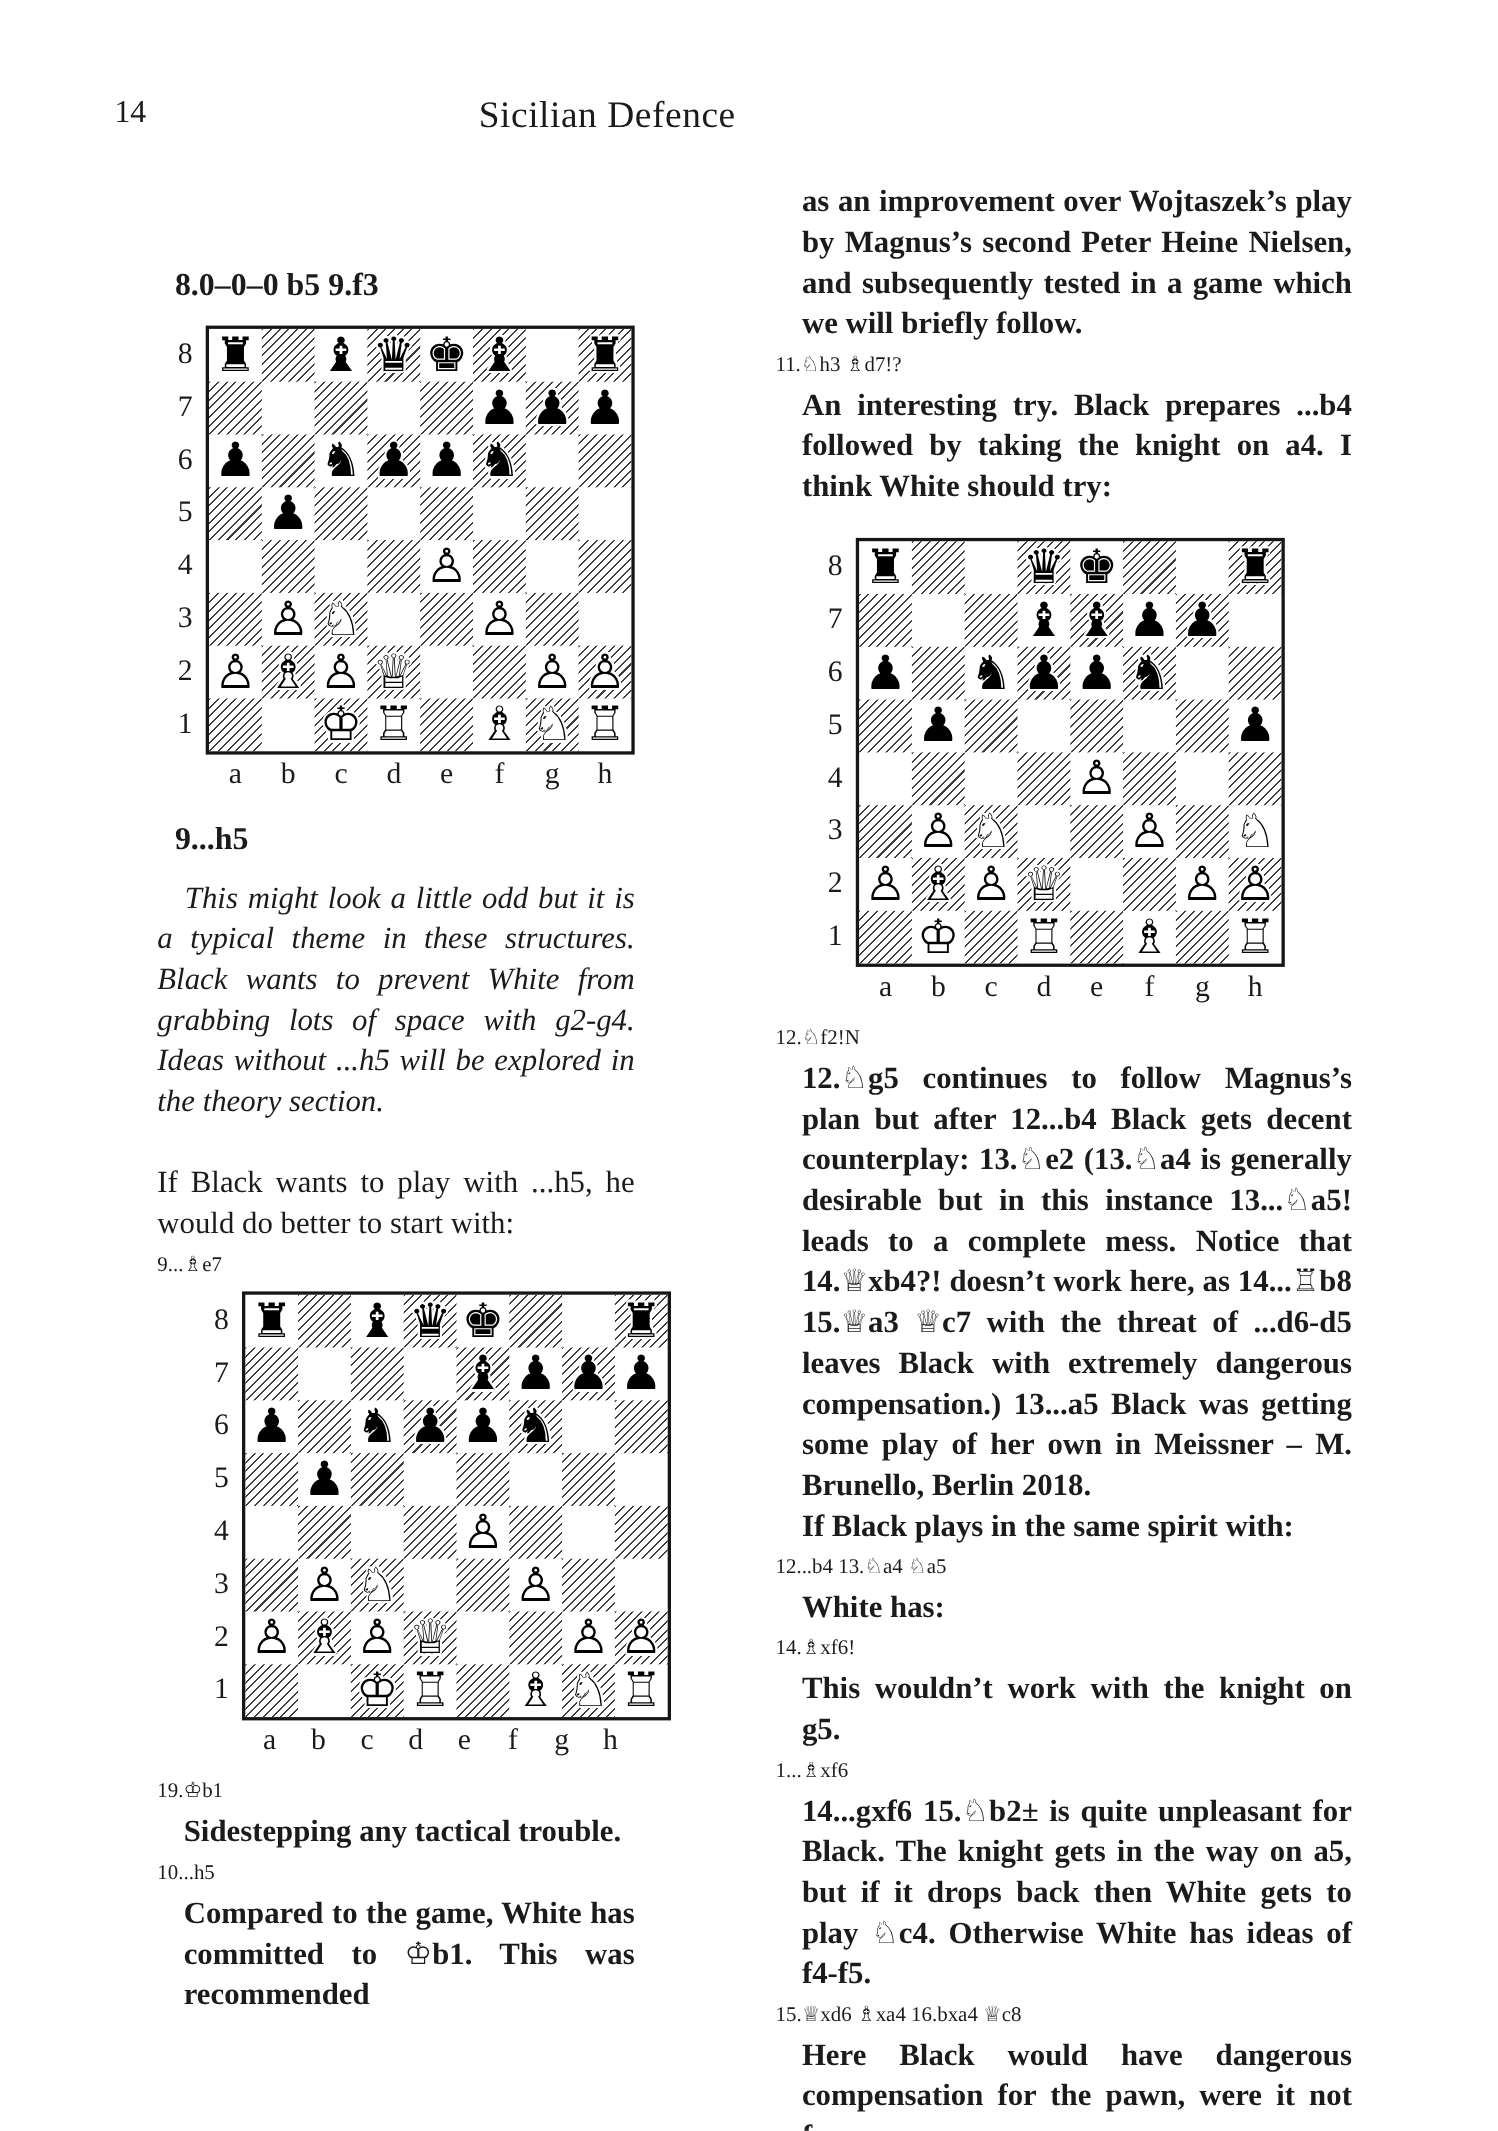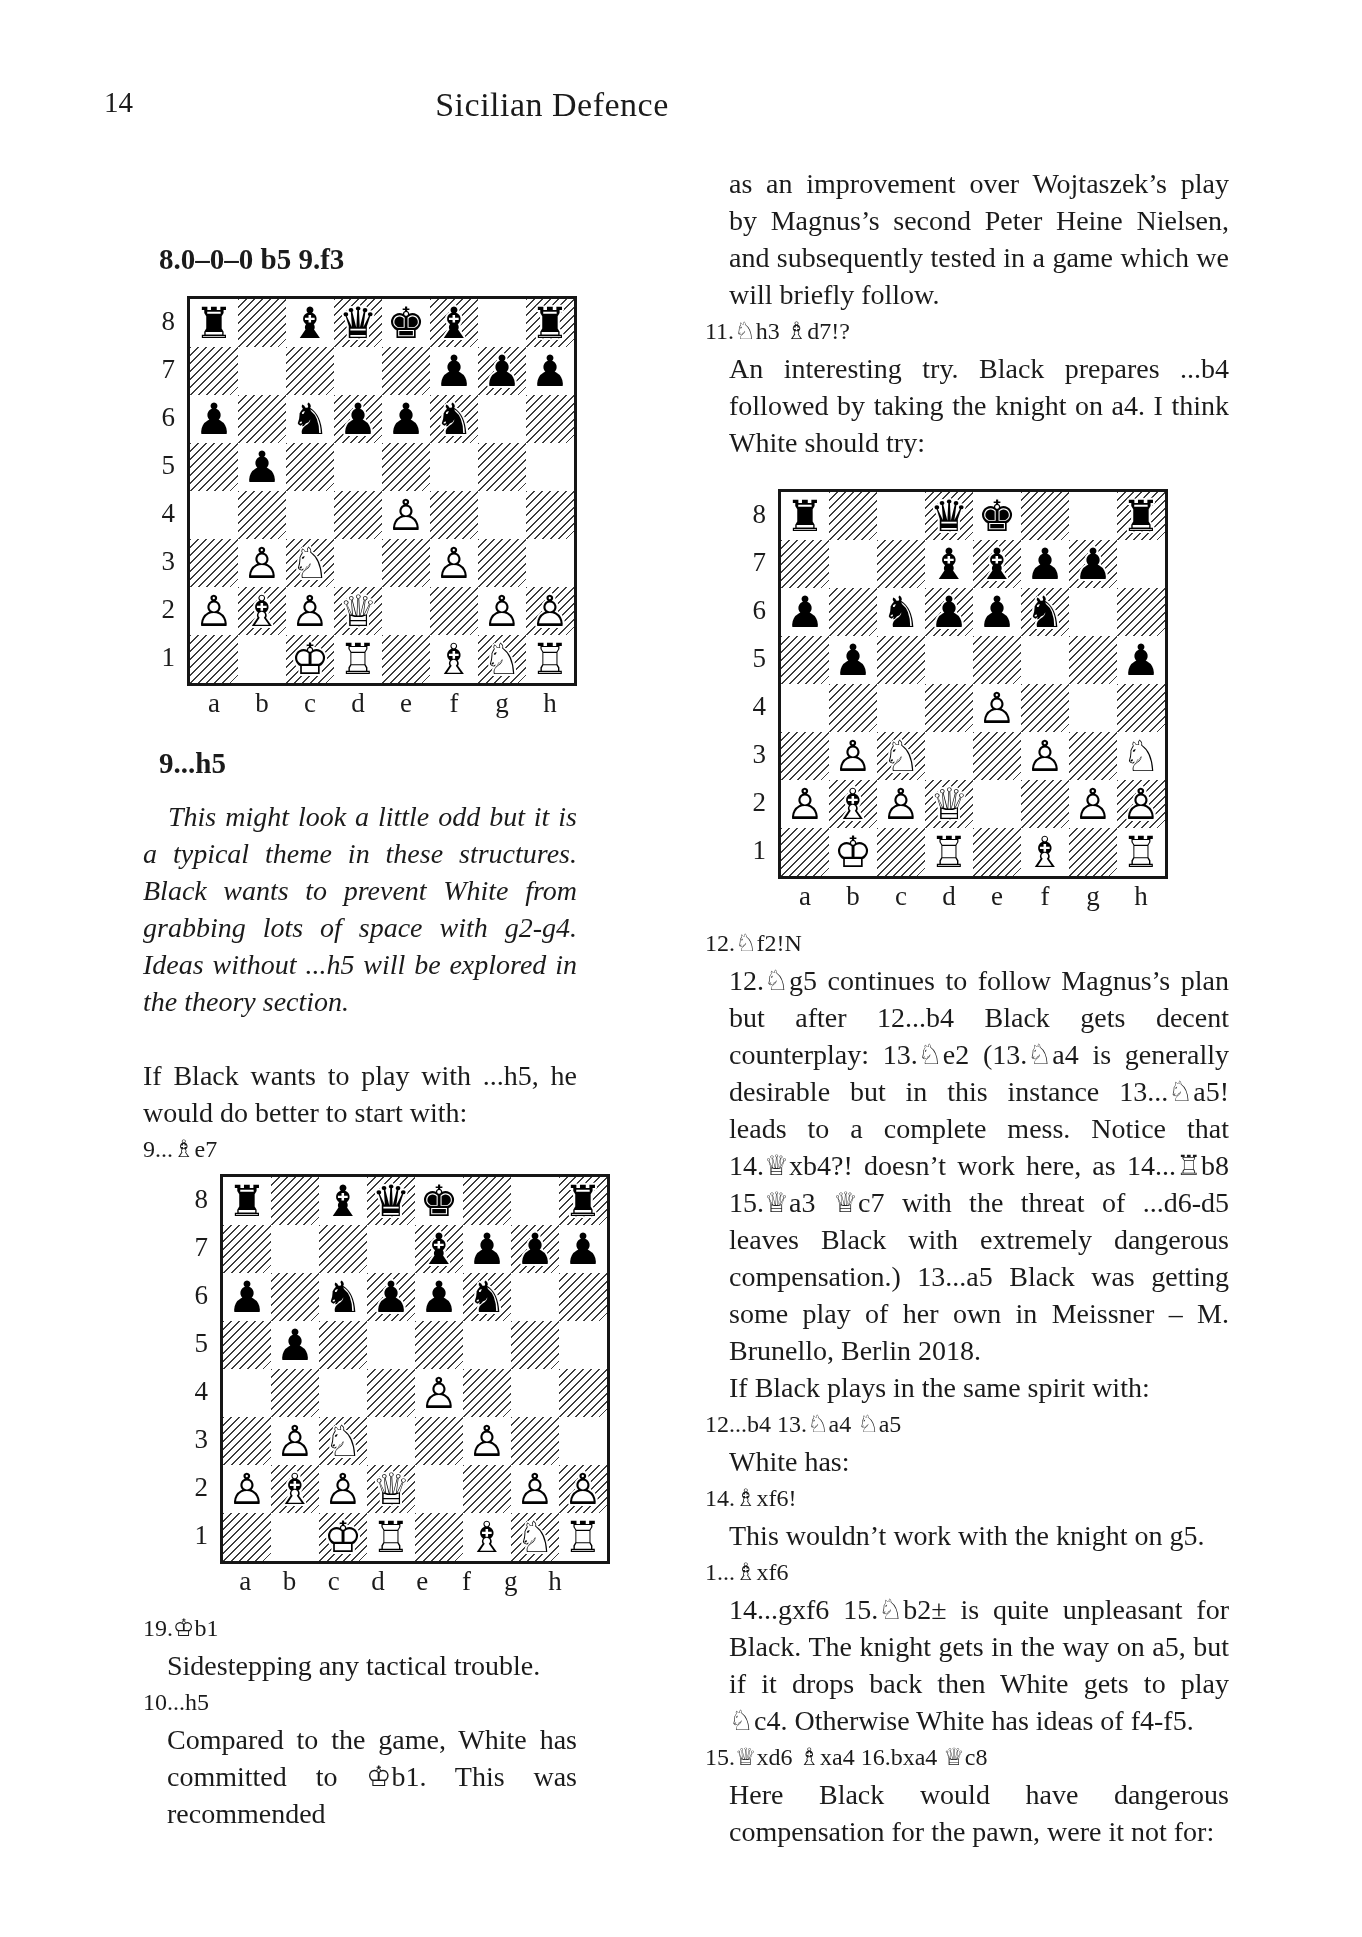--- a/index.html
+++ b/index.html
@@ -10,24 +10,24 @@
   }
   .page-number{position:absolute;left:104px;top:86px;font-size:29px;}
   .running-head{position:absolute;left:0;top:86px;width:1104px;text-align:center;font-size:34px;letter-spacing:.5px;}
 
   .col{position:absolute;}
   #col-left{left:143px;top:224px;width:434px;}
   #col-right{left:705px;top:165px;width:524px;}
 
   .caption{font-weight:bold;font-size:29px;line-height:38px;margin:16px;}
   .caption.push{margin-top:26px;}
-  .move{font-size:24px;line-height:37px;margin:0;}
+  .move{font-size:19px;line-height:37px;margin:0;}
   p.para-indent,p.para-flush,p.para-block{font-size:28px;line-height:37px;margin:0;text-align:justify;}
   p.para-indent{text-indent:25px;font-style:italic;}
-  p.para-block{margin-left:24px;}
+  p.para-block{margin-left:24px;font-weight:bold;}
   .spacer{height:37px;}
 
   
   .diagram{margin-top:18px;margin-bottom:14px;}
   .dg-inner{display:flex;align-items:flex-start;}
   .ranks{display:flex;flex-direction:column;}
   .ranks span{width:32px;height:48px;line-height:50px;text-align:right;padding-right:12px;font-size:27px;}
   .board{
     display:grid;grid-template-columns:repeat(8,48px);grid-template-rows:repeat(8,48px);
     border:3px solid #161616;background:#fff;

